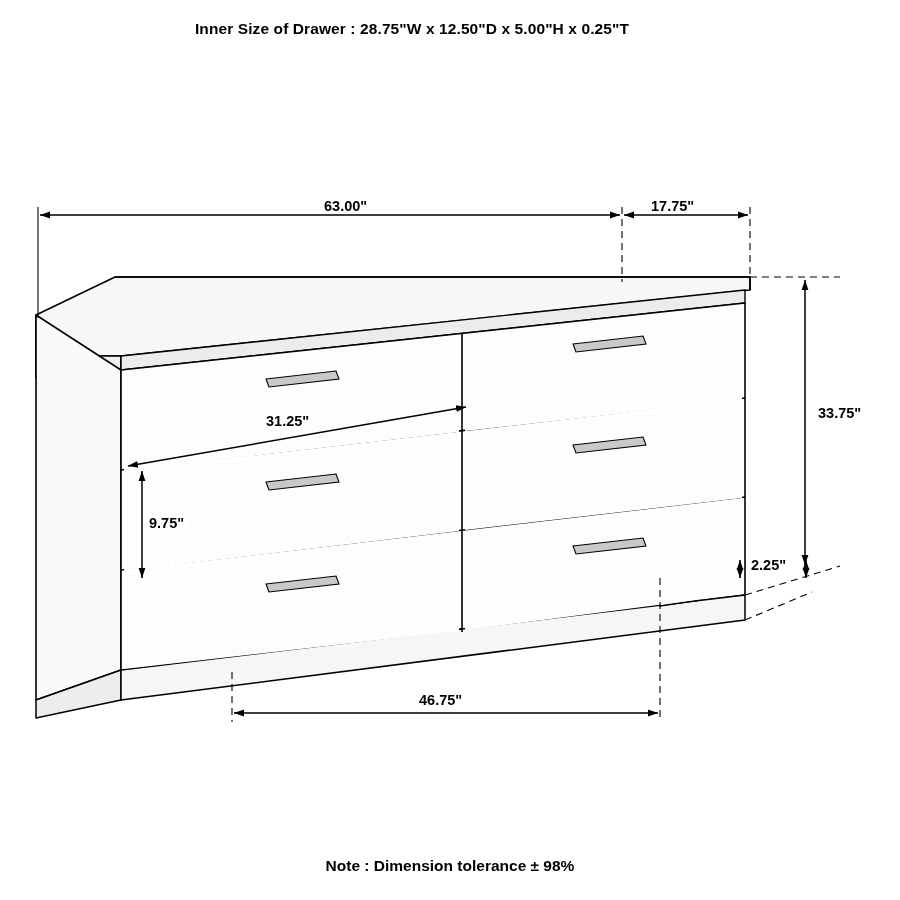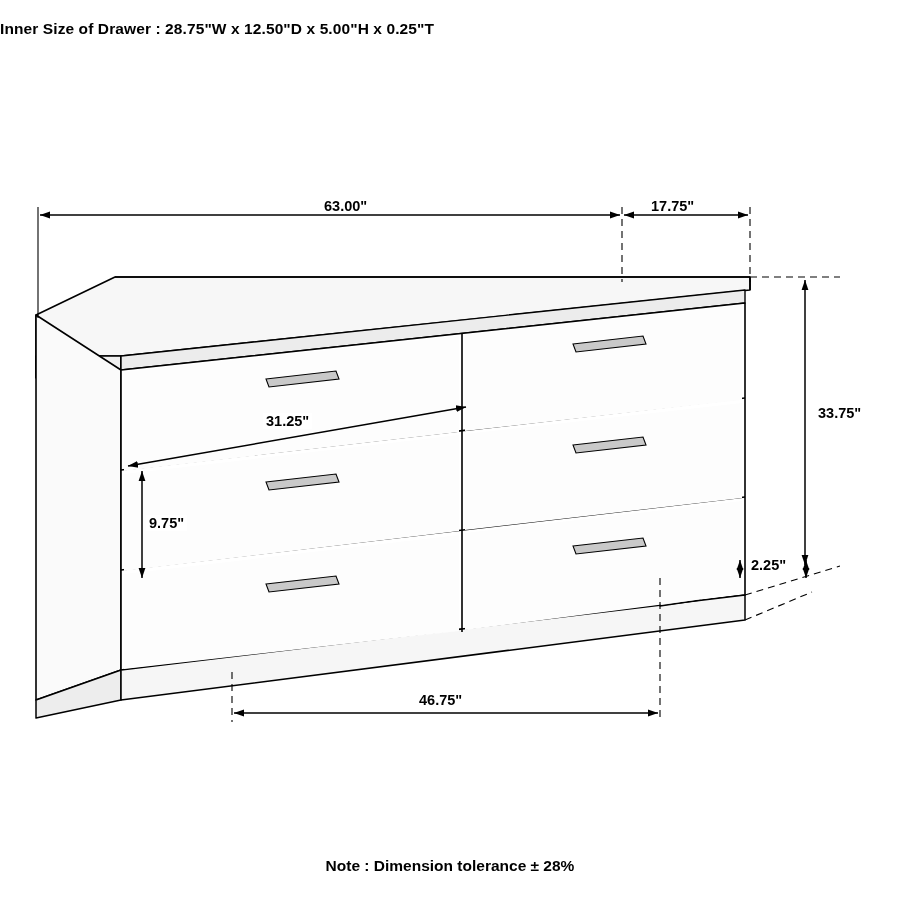--- a/index.html
+++ b/index.html
@@ -18,21 +18,21 @@
   #stage {
     position: relative;
     width: 900px;
     height: 900px;
   }
   .title {
     position: absolute;
     top: 20px;
     left: 0;
     width: 824px;
-    text-align: left;
+    text-align: center;
     font-size: 15.5px;
     font-weight: bold;
     letter-spacing: 0.1px;
   }
   .note {
     position: absolute;
     top: 857px;
     left: 0;
     width: 900px;
     text-align: center;
@@ -158,15 +158,15 @@
   <div class="dim-label" style="left:815px; top:405px;">33.75"</div>
 
   <div class="dim-label" style="left:263px; top:413px;">31.25"</div>
 
   <div class="dim-label" style="left:146px; top:515px;">9.75"</div>
 
   <div class="dim-label" style="left:748px; top:557px;">2.25"</div>
 
   <div class="dim-label" style="left:416px; top:692px;">46.75"</div>
 
-  <div class="note">Note : Dimension tolerance ± 28%</div>
+  <div class="note">Note : Dimension tolerance ± 98%</div>
 
 </div>
 
 </body></html>

